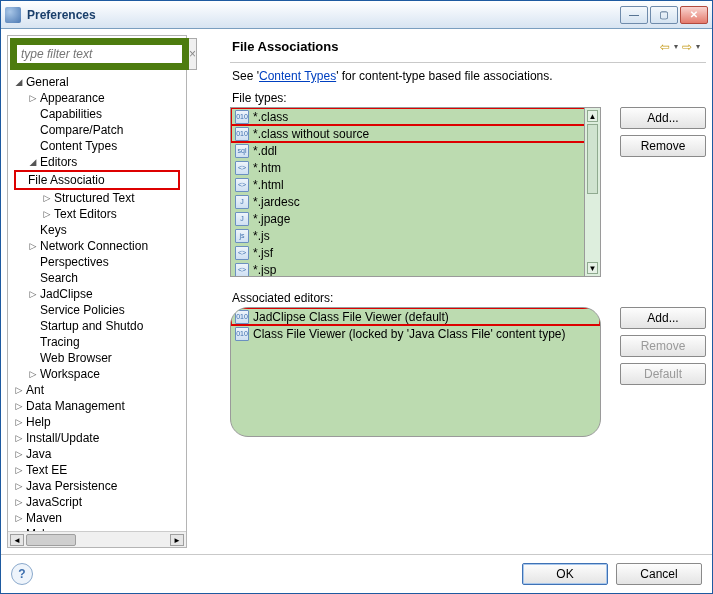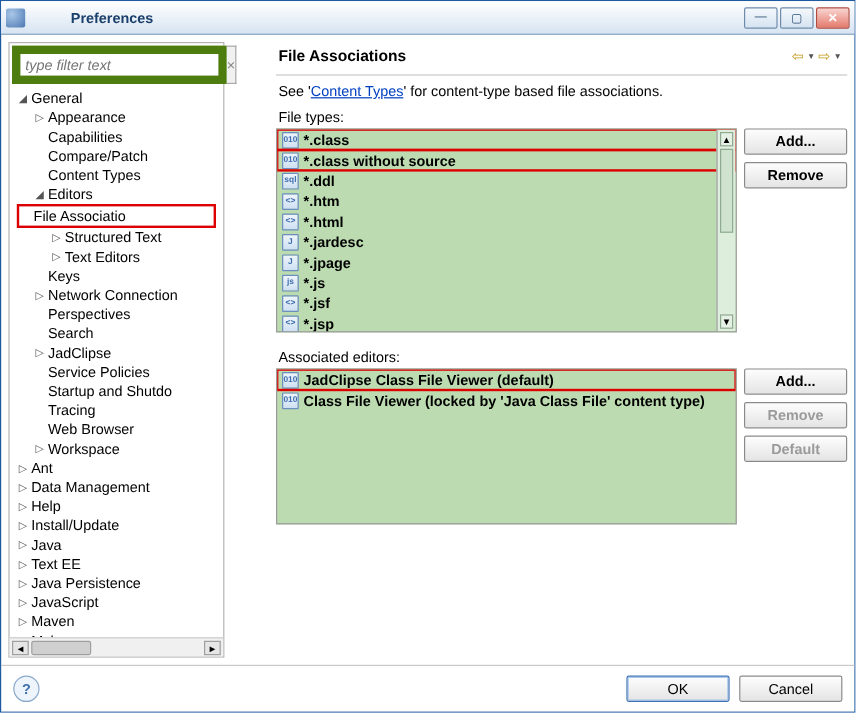--- a/index.html
+++ b/index.html
@@ -1,18 +1,18 @@
 <!DOCTYPE html>
 <html><head>
 <meta charset="utf-8">
 <style>
 * { box-sizing: border-box; margin: 0; padding: 0; font-family: "Microsoft YaHei", Tahoma, sans-serif; font-size: 12px; }
 body { background: #fff; }
 .window { width: 713px; height: 594px; border: 1px solid #1e5aa0; background: #fff; display: flex; flex-direction: column; }
-.titlebar { height: 28px; background: linear-gradient(#fff,#d7e4f2); display: flex; align-items: center; padding: 0 4px; border-bottom: 1px solid #7a9ebf; gap: 32px; }
+.titlebar { height: 28px; background: linear-gradient(#fff,#d7e4f2); display: flex; align-items: center; padding: 0 4px; border-bottom: 1px solid #7a9ebf; }
 .titlebar .icon { width: 16px; height: 16px; margin-right: 6px; background: radial-gradient(circle at 30% 30%, #a9c7e8, #4b78b2); border-radius: 2px; }
 .titlebar .title { color: #1a3f6b; font-weight: bold; flex: 1; }
 .winbtns { display: flex; gap: 2px; }
 .winbtn { width: 28px; height: 18px; border: 1px solid #6f8bab; background: linear-gradient(#f4f8fc,#d5e3f1); border-radius: 2px; display: flex; align-items: center; justify-content: center; font-size: 10px; color: #2b4d73; }
 .winbtn.close { background: linear-gradient(#f9d4d0,#e47a6c); border-color:#b24a3e; color:#fff; font-weight:bold; }
 .body { flex: 1; display: flex; padding: 6px; gap: 6px; min-height:0; }
 .left { width: 180px; display: flex; flex-direction: column; border: 1px solid #b4b4b4; }
 .filter { margin: 2px; display:flex; }
 .filter input { flex:1; border:7px solid #4d7c0f; padding:2px 4px; font-style: italic; color:#8b5cf6; }
 .filter .clear { width:18px; border:1px solid #aaa; border-left:none; background:#f0f0f0; display:flex;align-items:center;justify-content:center; color:#888;}
@@ -28,23 +28,23 @@
 .hscroll .arr.l{left:2px;} .hscroll .arr.r{right:2px;}
 .right { flex:1; display:flex; flex-direction:column; min-width:0;padding-left:37px; }
 .rhead { display:flex; align-items:center; border-bottom:1px solid #c9c9c9; padding:4px 6px 8px 2px; }
 .rhead h1 { font-size:13px; font-weight:bold; flex:1; }
 .navbtns { display:flex; gap:4px; align-items:center; }
 .navbtn { font-size:12px; color:#c49a1a; }
 .navbtn.menu { color:#555; font-size:8px; }
 .desc { padding:6px 2px 4px 2px; }
 .desc a { color:#0040c0; text-decoration: underline; }
 .section-label { padding: 4px 2px 2px 2px; }
-.listwrap { display:flex; gap:6px;font-weight:bold; }
+.listwrap { display:flex; gap:19px; }
 .listbox { flex:1; border:1px solid #9a9a9a; background:#bcdbb0; height:170px; overflow:hidden; position:relative; }
-.listbox.editors { height:130px; background:#bcdbb0; }
+.listbox.editors { height:130px; background:#bcdbb0;border-radius:18px; }
 .row { display:flex; align-items:center; height:17px; padding-left:4px; gap:4px; white-space:nowrap; }
 .row.hl { outline:2px solid #d00; outline-offset:-1px; }
 .ficon { width:14px; height:14px; background:#fff; border:1px solid #6b90c0; display:inline-flex; align-items:center; justify-content:center; font-size:7px; color:#3d6fae; border-radius:1px;}
 .ficon.bin { background:linear-gradient(#eef4fb,#cfe0f3); }
 .btncol { width:86px; display:flex; flex-direction:column; gap:6px; }
 .btn { height:22px; border:1px solid #8a8a8a; background:linear-gradient(#fdfdfd,#e4e4e4); border-radius:2px; display:flex; align-items:center; justify-content:center; cursor:default; }
 .btn.disabled { color:#9a9a9a; }
 .bottom { border-top:1px solid #c9c9c9; padding:8px 10px; display:flex; align-items:center; }
 .help { width:22px; height:22px; border:1px solid #8aa9cc; border-radius:11px; display:flex; align-items:center; justify-content:center; color:#3d6fae; font-weight:bold; background:#eef4fb;}
 .bottom .spacer { flex:1; }

